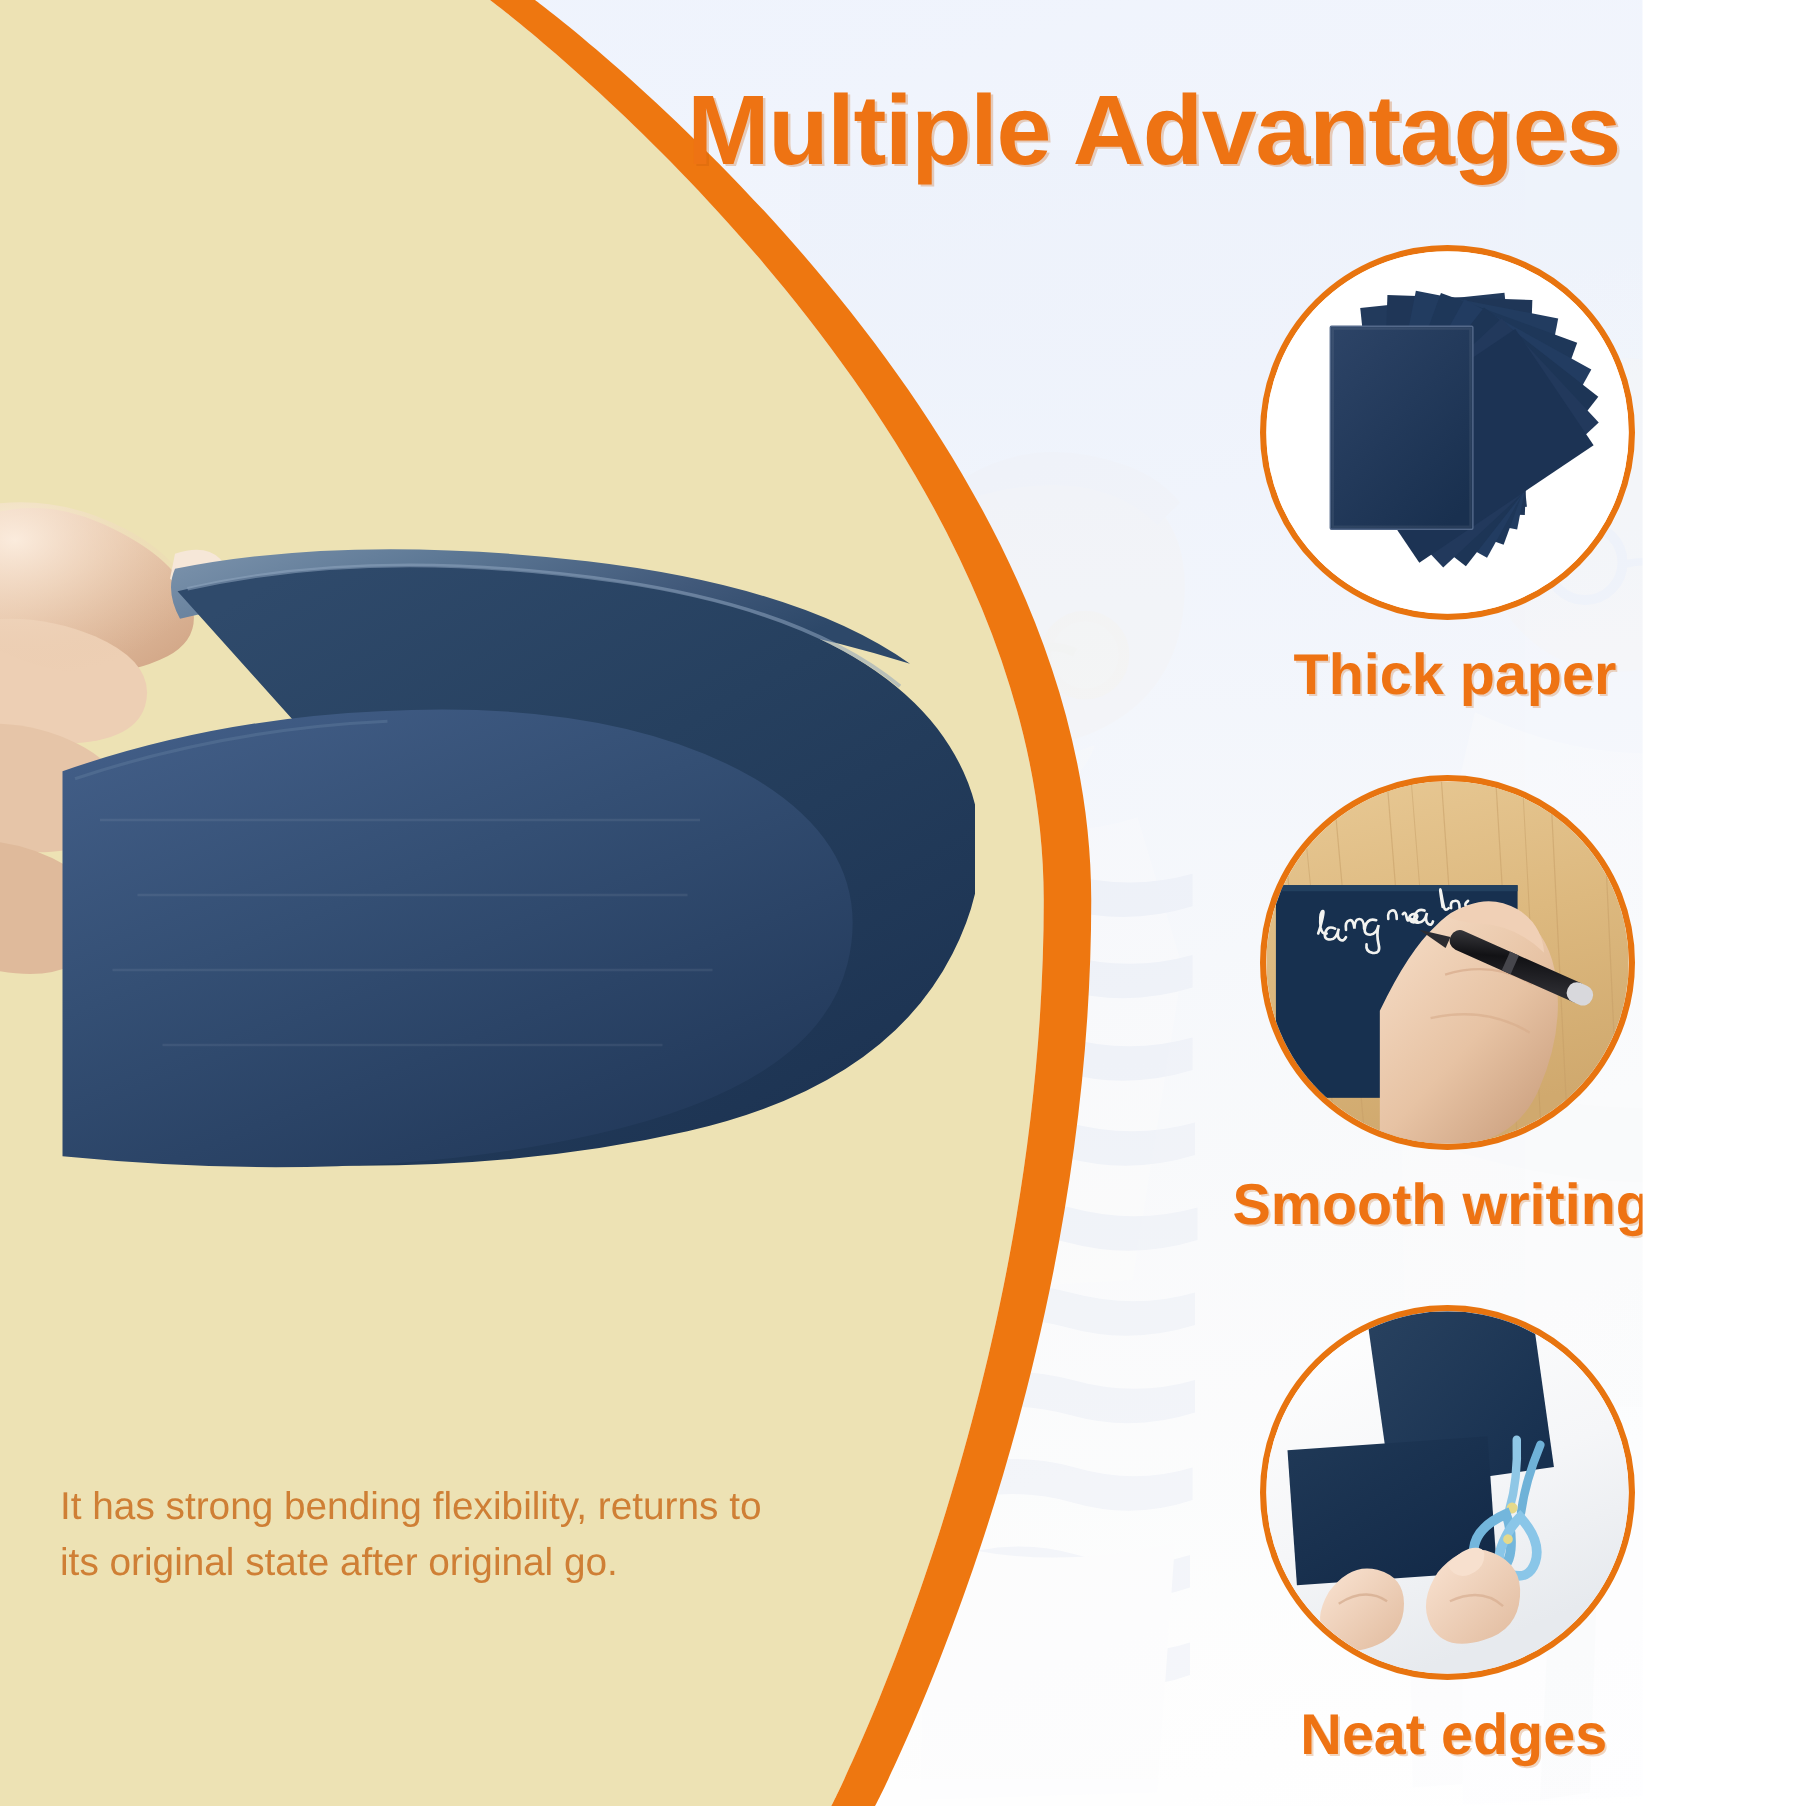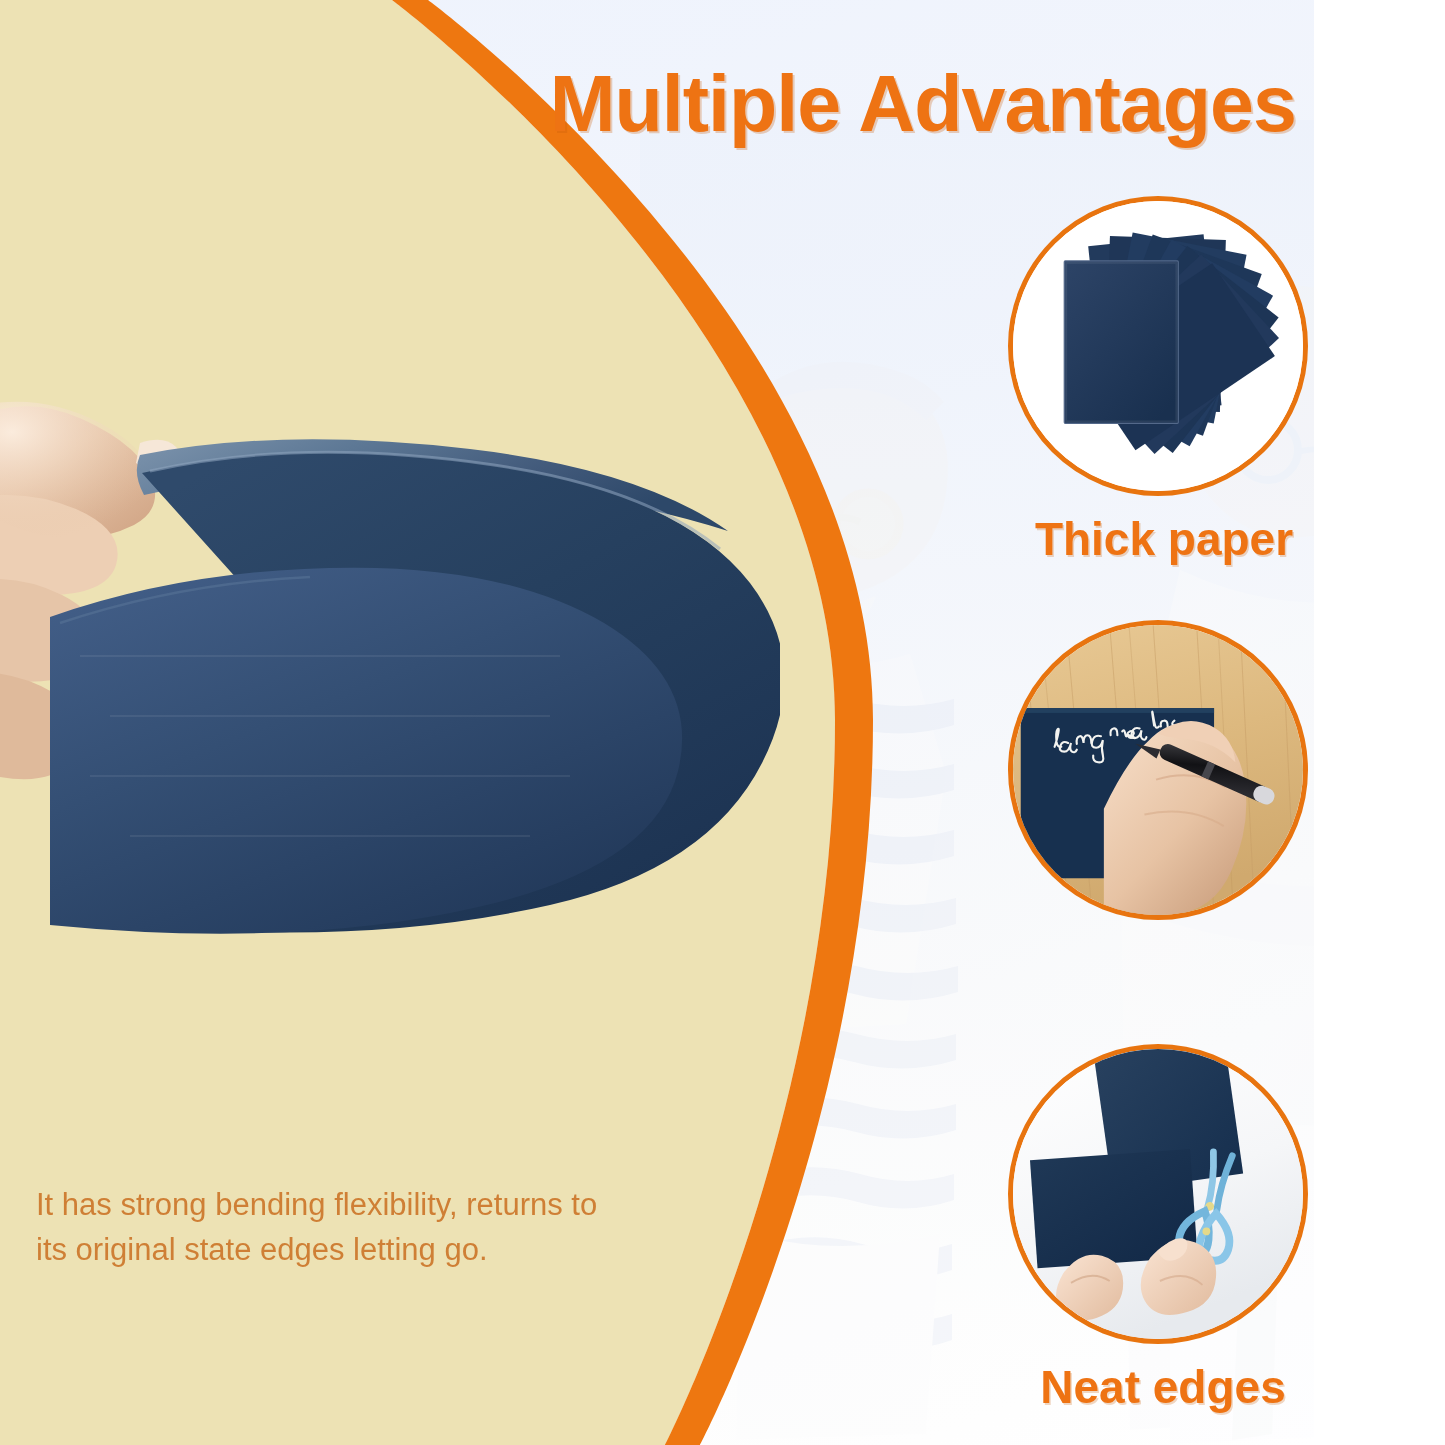--- a/index.html
+++ b/index.html
@@ -54,21 +54,21 @@
     position: absolute;
     left: 48px; top: 1088px;
     font-size: 54px;
     font-weight: bold;
     color: #e87818;
     letter-spacing: -.5px;
     white-space: nowrap;
   }
   .left-body {
     position: absolute;
-    left: 36px; top: 1183px;
+    left: 48px; top: 1183px;
     width: 700px;
     font-size: 31px;
     line-height: 1.45;
     color: #cf7f35;
   }
   .left-body span { display: block; white-space: nowrap; }
 
   
   .feature {
     position: absolute;
@@ -225,21 +225,21 @@
         <rect x="100" y="420" width="480" height="2"></rect>
         <rect x="140" y="480" width="400" height="2"></rect>
       </g>
     </svg>
   </div>
 
   <div class="headline">Multiple Advantages</div>
 
   <div class="left-body">
     <span>It has strong bending flexibility, returns to</span>
-    <span>its original state edges letting go.</span>
+    <span>its original state after original go.</span>
   </div>
 
   <div class="feature" id="f1">
     <div class="ring">
       <svg viewBox="0 0 300 300" preserveAspectRatio="xMidYMid slice">
         <defs>
           <linearGradient id="sheetG" x1="0" y1="0" x2="1" y2="1">
             <stop offset="0%" stop-color="#2a4164"></stop>
             <stop offset="100%" stop-color="#16294a"></stop>
           </linearGradient>
@@ -344,20 +344,21 @@
         <path d="M136 196 q46 -10 82 12" stroke="#d7ab8b" stroke-width="2" fill="none" opacity=".6"></path>
 
         <g transform="rotate(24 200 150)">
           <rect x="148" y="141" width="122" height="17" rx="8" fill="url(#penBody)"></rect>
           <path d="M148 150 l-26 5 l26 5 z" fill="#2c2c31"></path>
           <rect x="254" y="141" width="22" height="17" rx="8" fill="#d8d8dc"></rect>
           <rect x="198" y="141" width="8" height="17" fill="#46464c"></rect>
         </g>
       </svg>
     </div>
+    <div class="caption">Smooth writing</div>
   </div>
 
   <div class="feature" id="f3">
     <div class="ring">
       <svg viewBox="0 0 300 300" preserveAspectRatio="xMidYMid slice">
         <defs>
           <linearGradient id="deskG" x1="0" y1="0" x2="0.4" y2="1">
             <stop offset="0%" stop-color="#ffffff"></stop>
             <stop offset="60%" stop-color="#f5f6f8"></stop>
             <stop offset="100%" stop-color="#e7eaee"></stop>

